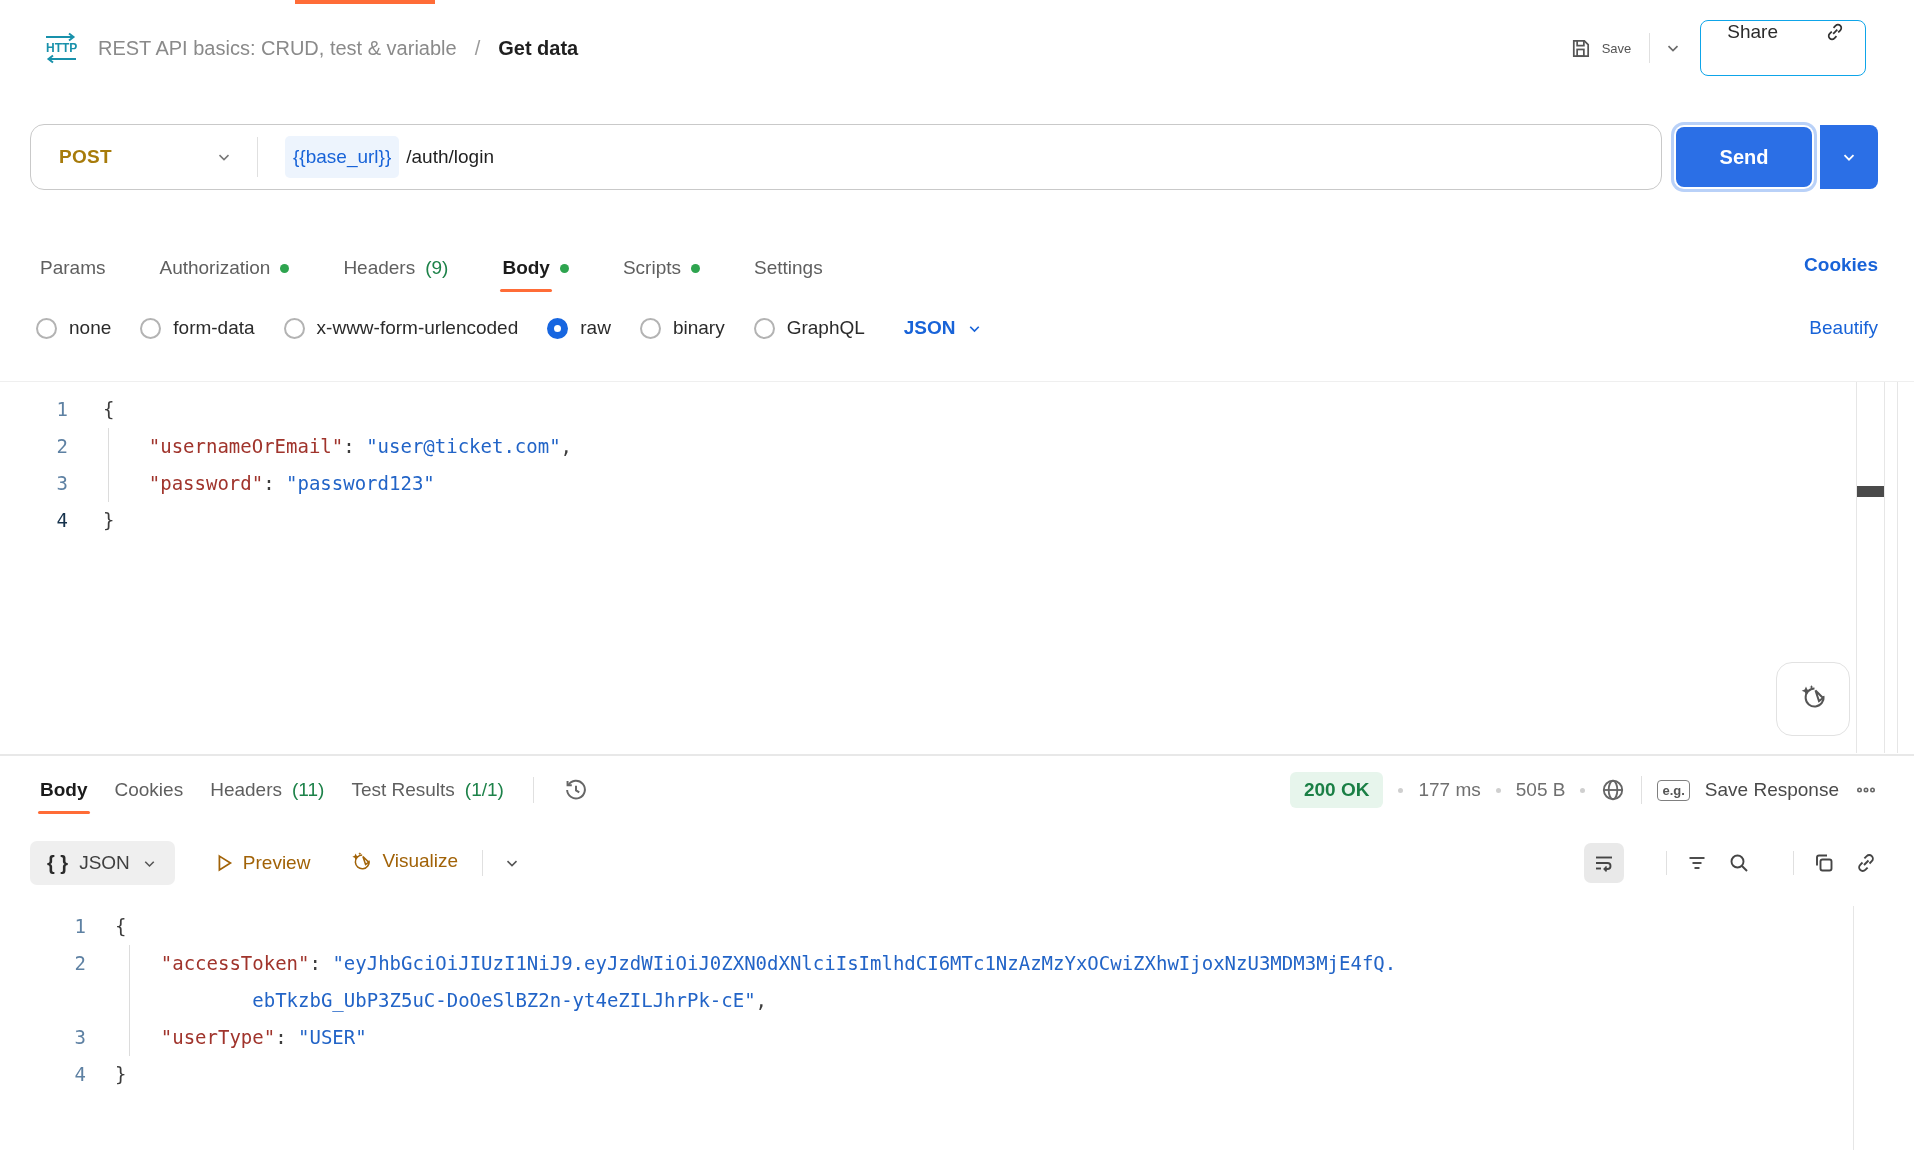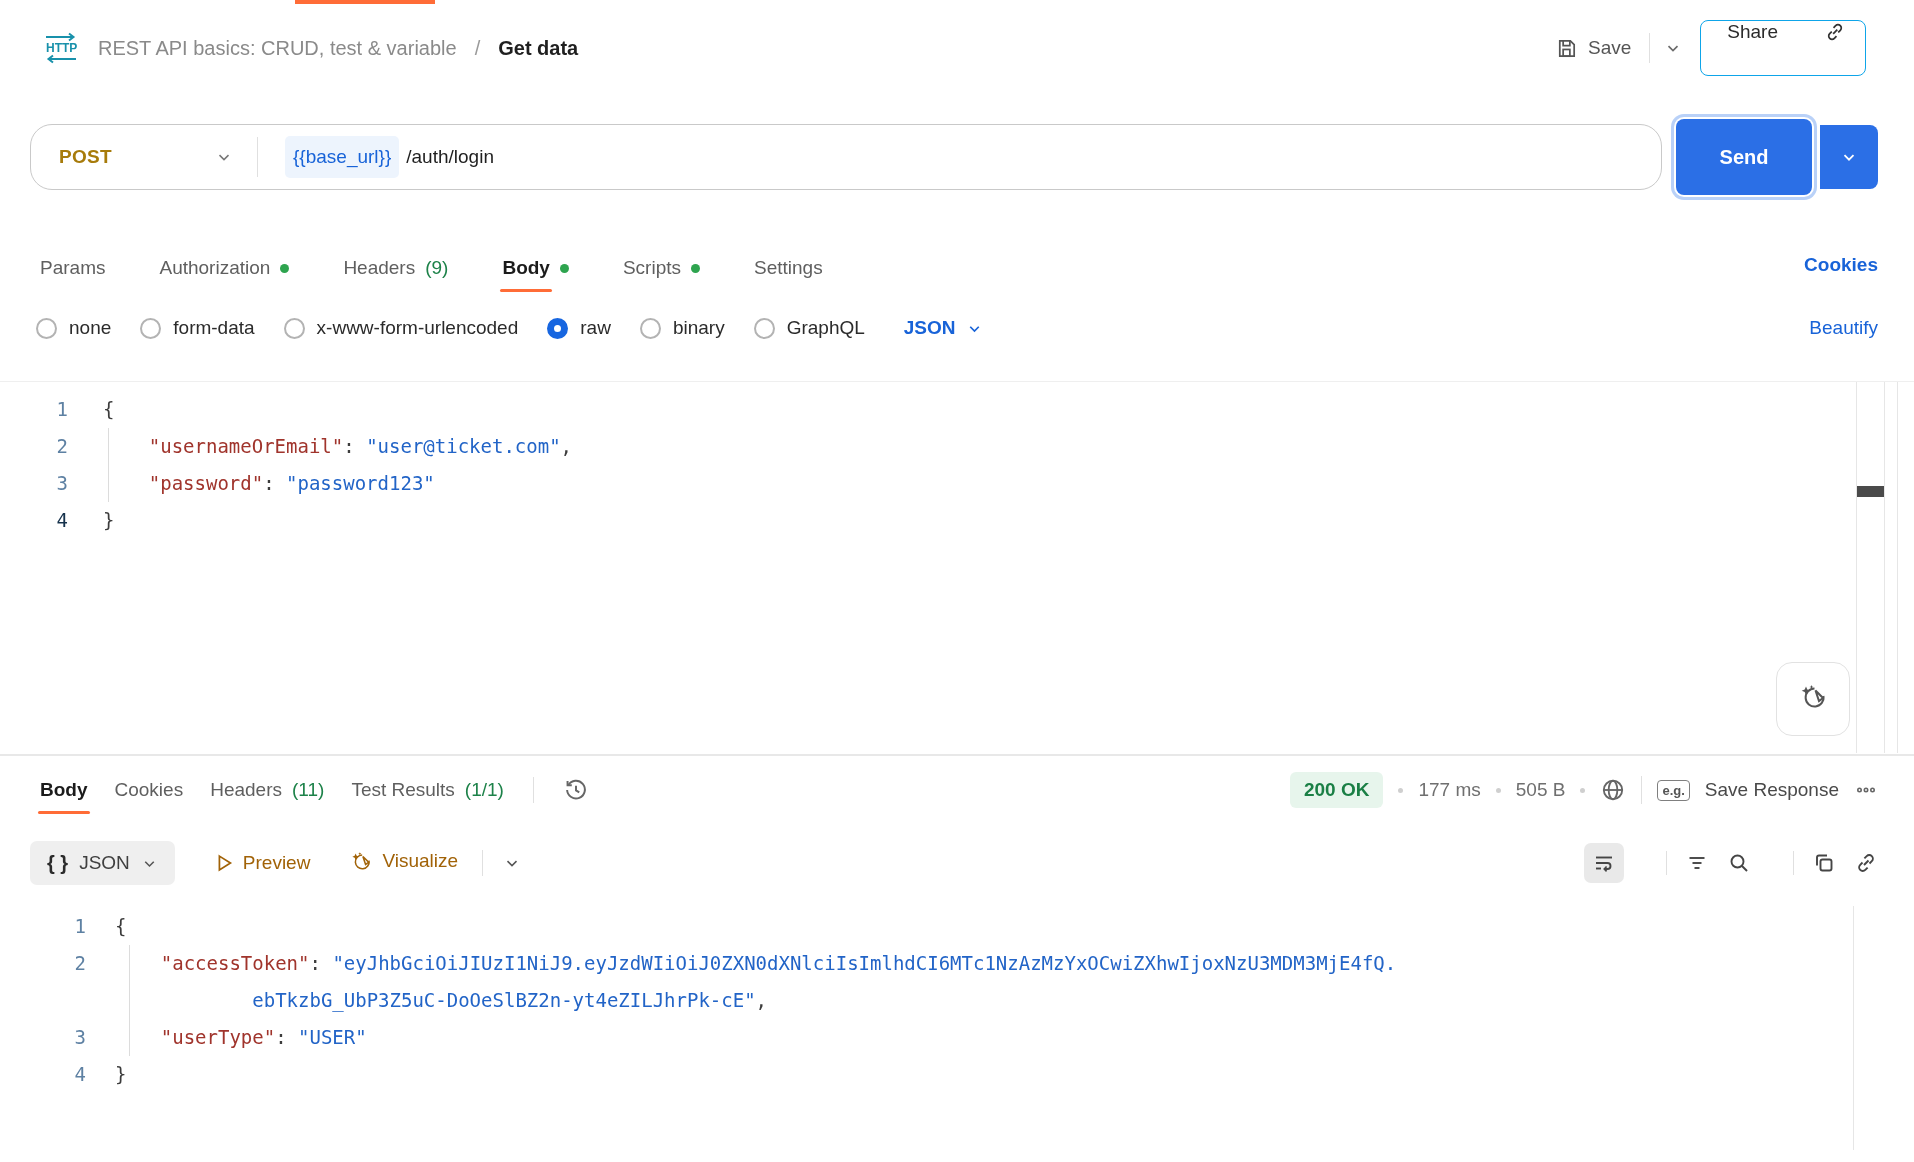--- a/index.html
+++ b/index.html
@@ -11,40 +11,40 @@
   .top-strip{position:absolute;left:295px;top:0;width:140px;height:4px;background:#FF6C37}
 
   
   .header{position:absolute;left:40px;right:48px;top:18px;height:60px;display:flex;align-items:center;justify-content:space-between}
   .crumbs{display:flex;align-items:center;gap:16px;font-size:20px}
   .http-ic{color:#1891AB;flex:none}
   .crumb-collection{color:#8a8a8a}
   .crumb-sep{color:#9a9a9a;margin:0 2px}
   .crumb-request{color:#1f1f1f;font-weight:700}
   .header-actions{display:flex;align-items:center}
-  .save-btn{display:flex;align-items:center;gap:10px;color:#555;font-size:19px;cursor:pointer}
+  .save-btn{display:flex;align-items:center;gap:10px;color:#555;font-size:13px;cursor:pointer}
   .header-actions .vdiv{height:30px;margin:0 14px 0 18px}
   .chevron-btn{color:#6b6b6b;margin-right:18px;display:flex;align-items:center}
   .share-group{display:flex;align-items:flex-start;height:54px;border:1px solid #0ea5e9;border-radius:8px;overflow:hidden;background:#fff}
   .share-btn{display:flex;align-items:center;padding:0 26px;font-size:19px;color:#2b2b2b;cursor:pointer}
   .share-group .inner-div{width:1px;background:#dcdcdc;margin:9px 0}
   .link-btn{display:flex;align-items:center;padding:0 19px;color:#333;cursor:pointer}
 
   
   .request-row{position:absolute;left:30px;right:36px;top:124px;height:66px;display:flex;gap:14px}
-  .url-box{flex:1;border:1px solid #c9c9c9;border-radius:22px;display:flex;align-items:center;background:#fff;box-sizing:border-box}
+  .url-box{flex:1;border:1px solid #c9c9c9;border-radius:14px;display:flex;align-items:center;background:#fff;box-sizing:border-box}
   .method-zone{width:226px;flex:none;display:flex;align-items:center;justify-content:space-between;padding:0 24px 0 28px;box-sizing:border-box;cursor:pointer}
   .method{color:#A77B0B;font-weight:700;font-size:19px;letter-spacing:.3px}
   .method-zone .chev{color:#777}
   .url-box .vdiv{height:40px}
   .url{display:flex;align-items:center;gap:7px;padding-left:27px;font-size:19px}
   .url-var{color:#1863D8;background:#EDF4FD;border-radius:5px;padding:10px 8px}
   .url-path{color:#1f1f1f}
   .send-group{display:flex;align-items:center}
-  .send-main{width:136px;height:76px;background:#2B6FE6;color:#fff;font-size:20px;font-weight:600;
+  .send-main{width:136px;height:60px;background:#2B6FE6;color:#fff;font-size:20px;font-weight:600;
              border-radius:8px;display:flex;align-items:center;justify-content:center;cursor:pointer;
              box-shadow:0 0 0 2px #ffffff,0 0 0 5px #B9D1F8;position:relative;z-index:2}
   .send-caret{width:58px;height:64px;margin-left:8px;background:#2B6FE6;border-radius:0 8px 8px 0;
               display:flex;align-items:center;justify-content:center;color:#fff;cursor:pointer}
 
   
   .req-tabs{position:absolute;left:40px;top:248px;height:40px;display:flex;align-items:center;gap:54px;font-size:19px;color:#5f5f5f}
   .tab{display:flex;align-items:center;gap:10px;cursor:pointer}
   .tab .lbl{position:relative;display:inline-block}
   .tab.active{color:#1b1b1b;font-weight:600}

